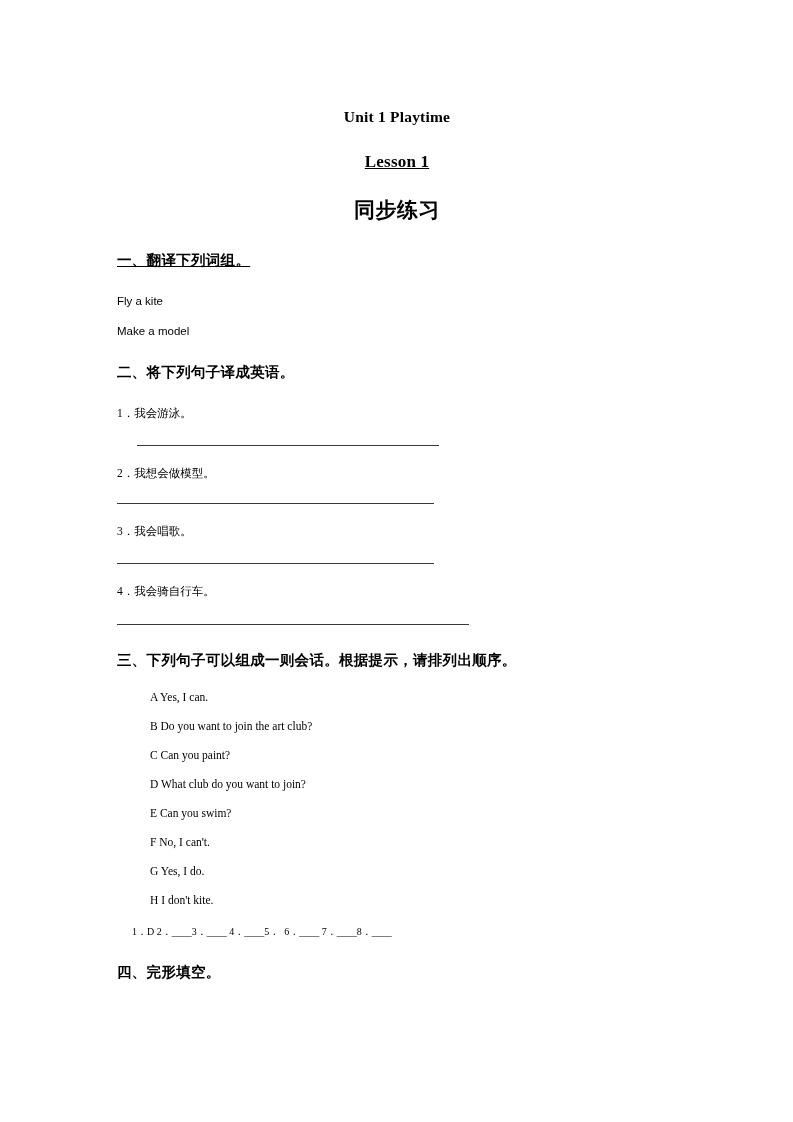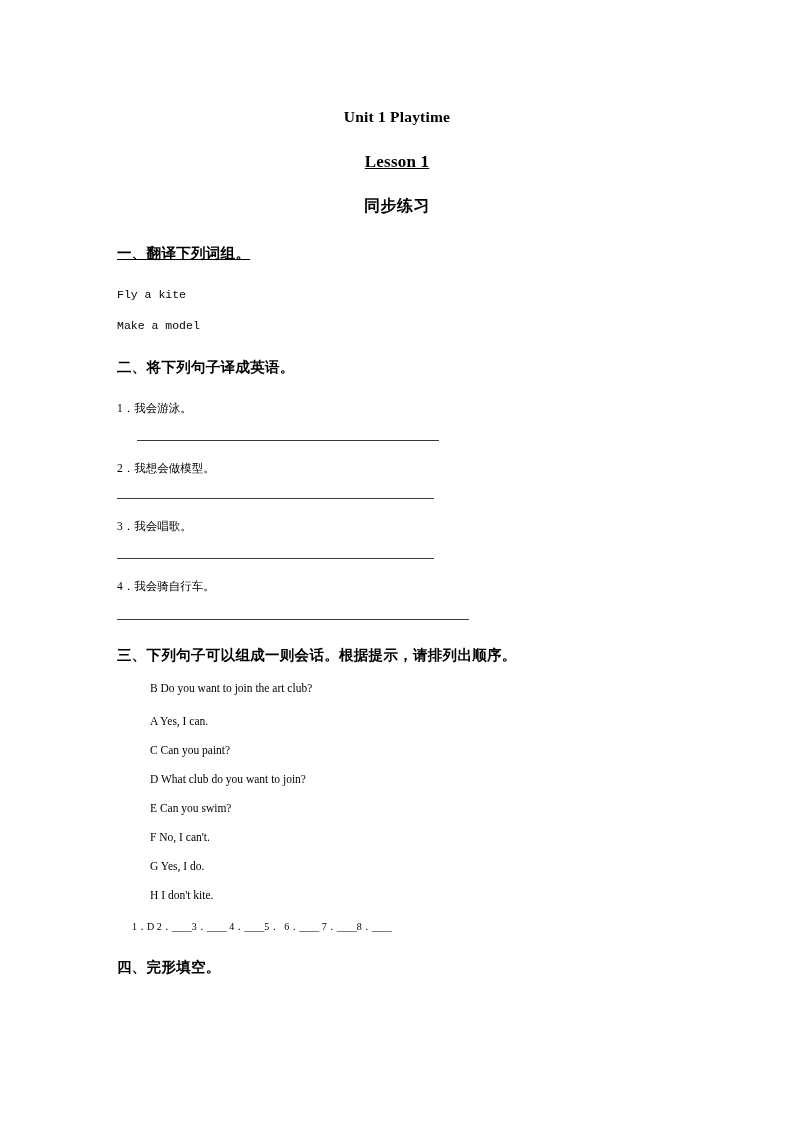--- a/index.html
+++ b/index.html
@@ -43,21 +43,21 @@
     font-size: 17px;
     text-align: center;
     margin: 0;
     padding-top: 26px;
     letter-spacing: 0.2px;
     text-decoration: underline;
   }
   .doc-subtitle-cn {
     font-family: "DejaVu Sans", "Liberation Sans", sans-serif;
     font-weight: bold;
-    font-size: 16px;
+    font-size: 21px;
     text-align: center;
     margin: 0;
     padding-top: 24px;
     letter-spacing: 0.5px;
   }
 
   
   .section-heading {
     font-family: "DejaVu Sans", "Liberation Sans", sans-serif;
     font-weight: bold;
@@ -66,21 +66,21 @@
     letter-spacing: 0.3px;
     color: #000;
   }
   .sec1-heading { padding-top: 27px; text-decoration: underline; }
   .sec2-heading { padding-top: 26px; }
   .sec3-heading { padding-top: 26px; }
   .sec4-heading { padding-top: 24px; }
 
   
   .phrase {
-    font-family: Liberation Mono, monospace;
+    font-family: Liberation Sans, sans-serif;
     font-size: 11.5px;
     margin: 0;
     padding-left: 0px;
   }
   .phrase-1 { padding-top: 25px; }
   .phrase-n { padding-top: 18px; }
 
   .q-line {
     font-family: "Liberation Serif", "DejaVu Serif", serif;
     font-size: 11.5px;
@@ -144,22 +144,22 @@
     <hr class="answer-rule rule-b">
 
     <p class="q-line q-next">3．我会唱歌。</p>
     <hr class="answer-rule rule-c">
 
     <p class="q-line q-next">4．我会骑自行车。</p>
     <hr class="answer-rule rule-d">
 
     <h3 class="section-heading sec3-heading">三、下列句子可以组成一则会话。根据提示，请排列出顺序。</h3>
 
+    <p class="choice choice-first">A Yes, I can.</p>
     <p class="choice choice-next">B Do you want to join the art club?</p>
-    <p class="choice choice-first">A Yes, I can.</p>
     <p class="choice choice-next">C Can you paint?</p>
     <p class="choice choice-next">D What club do you want to join?</p>
     <p class="choice choice-next">E Can you swim?</p>
     <p class="choice choice-next">F No, I can't.</p>
     <p class="choice choice-next">G Yes, I do.</p>
     <p class="choice choice-next">H I don't kite.</p>
 
     <p class="order-line">1．D 2．____3．____ 4．____5．  6．____ 7．____8．____</p>
 
     <h3 class="section-heading sec4-heading">四、完形填空。</h3>

